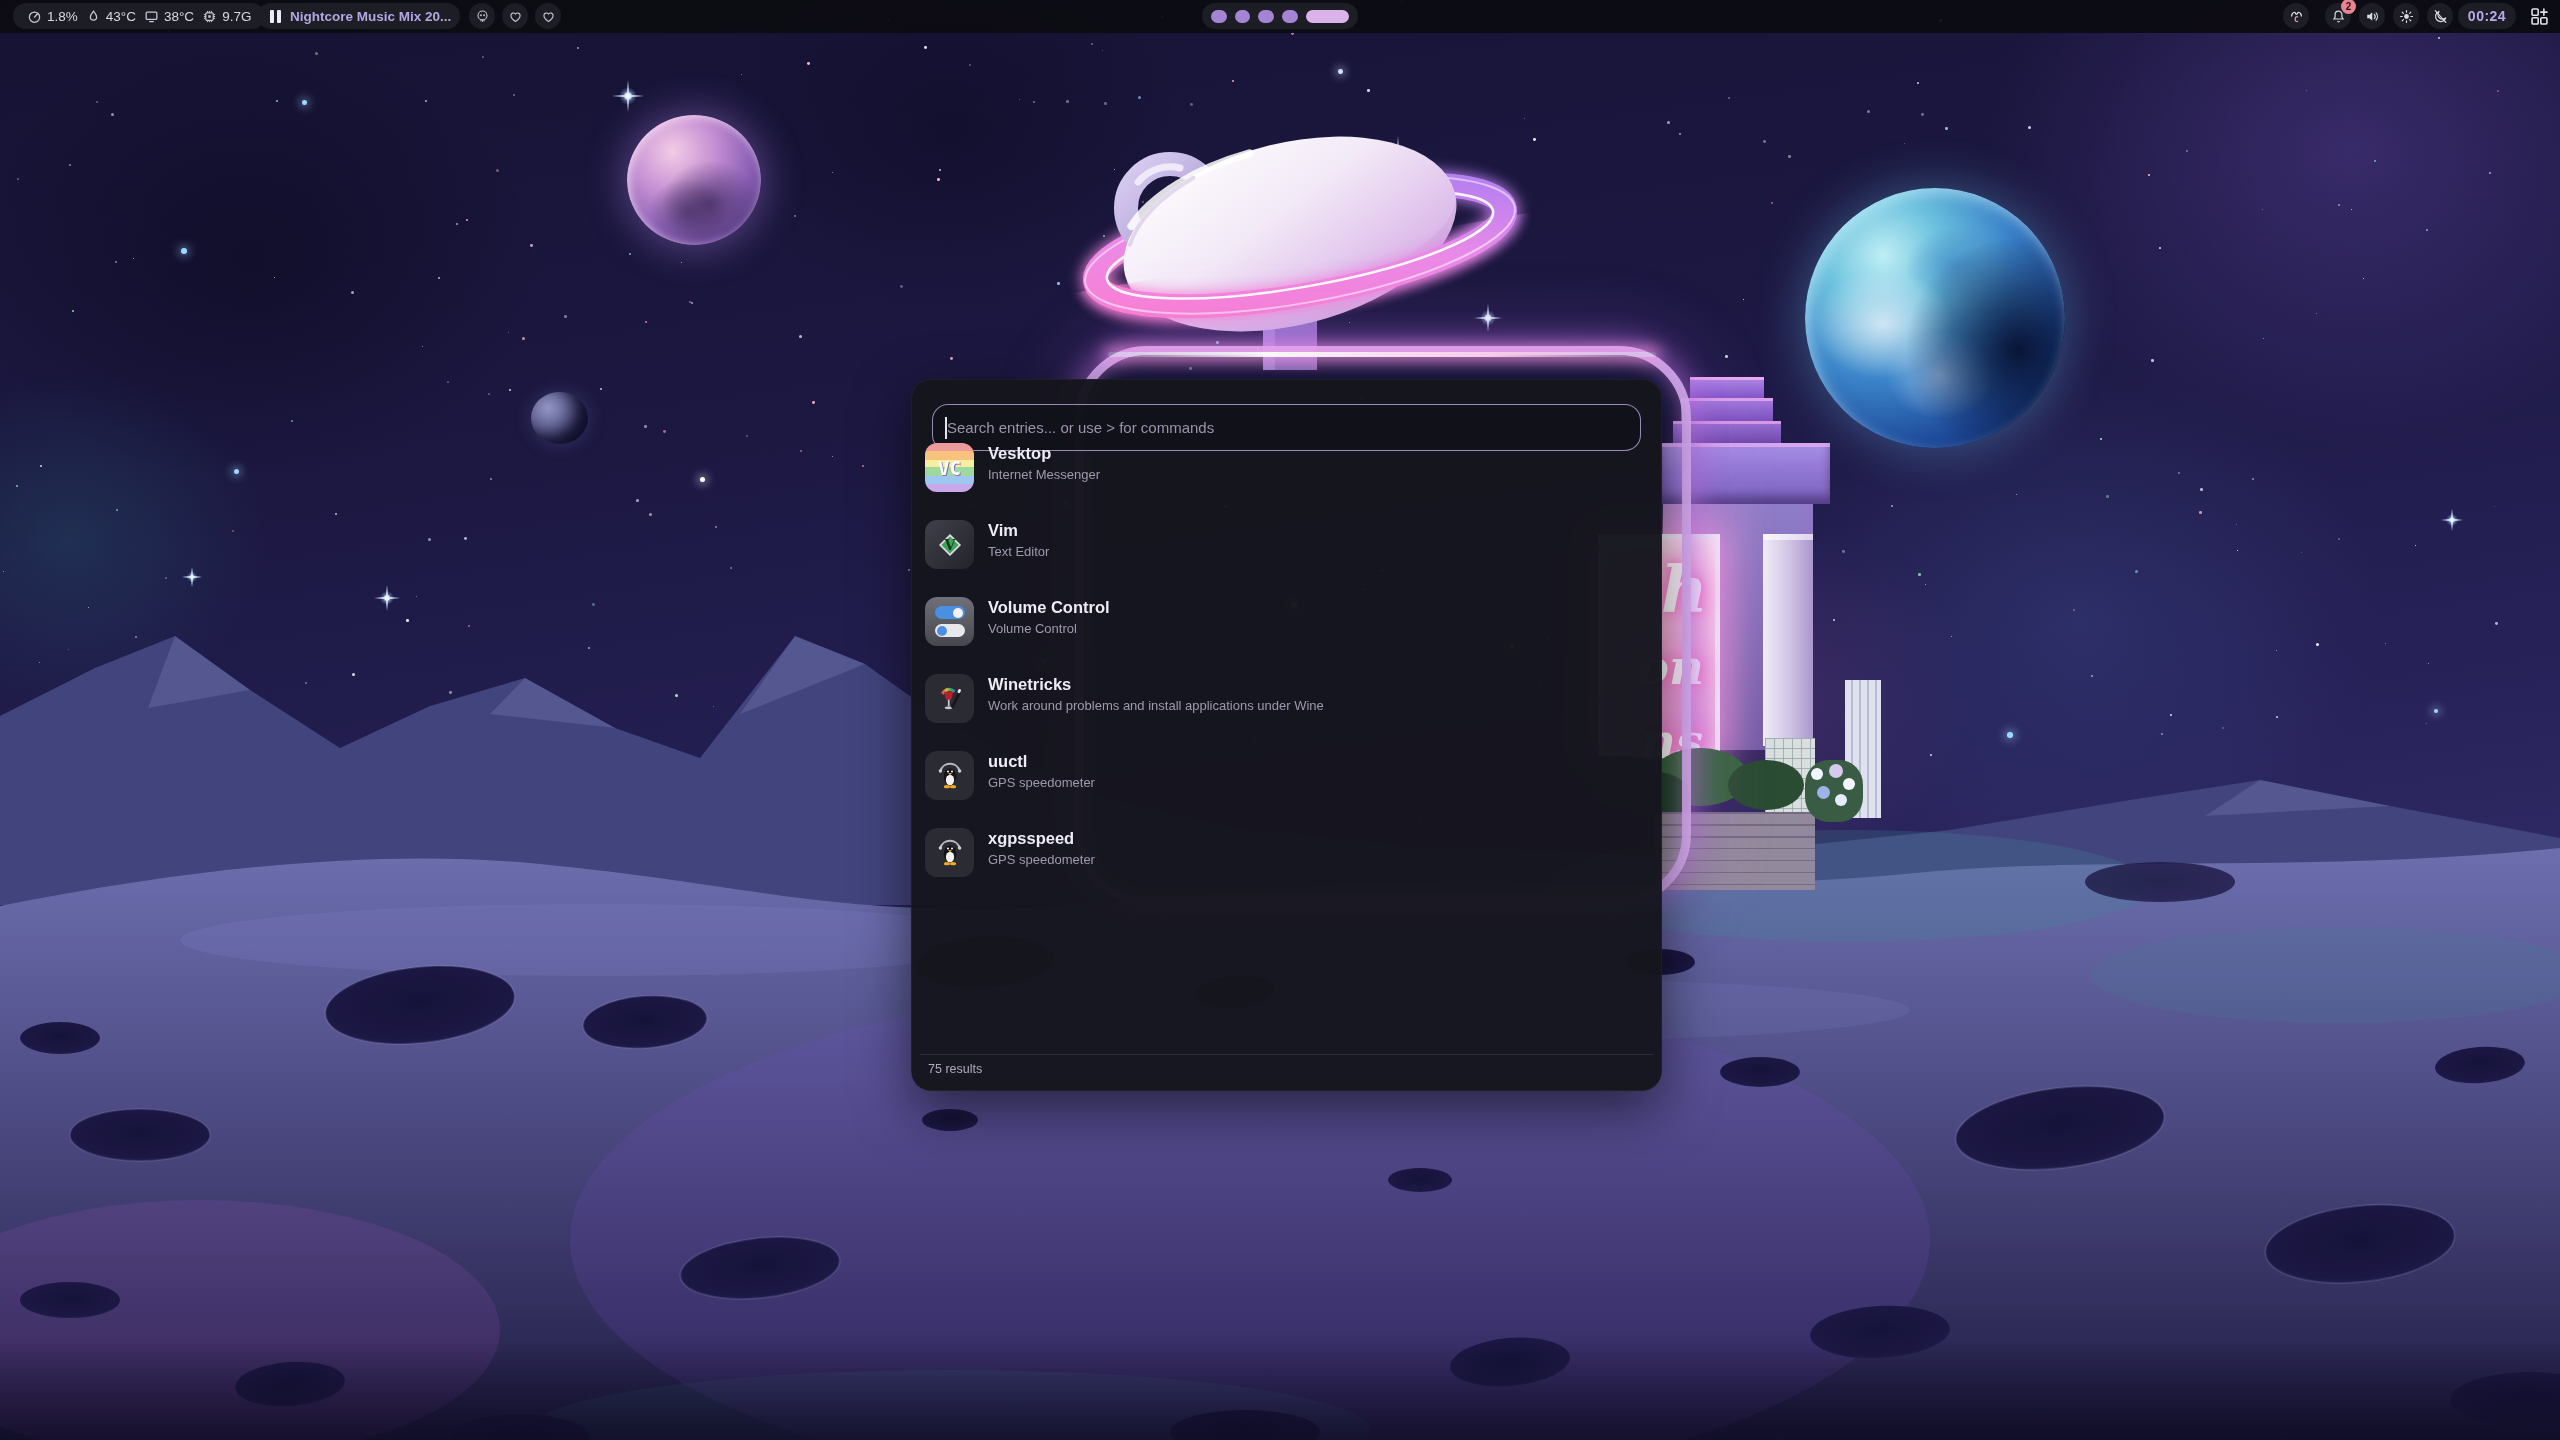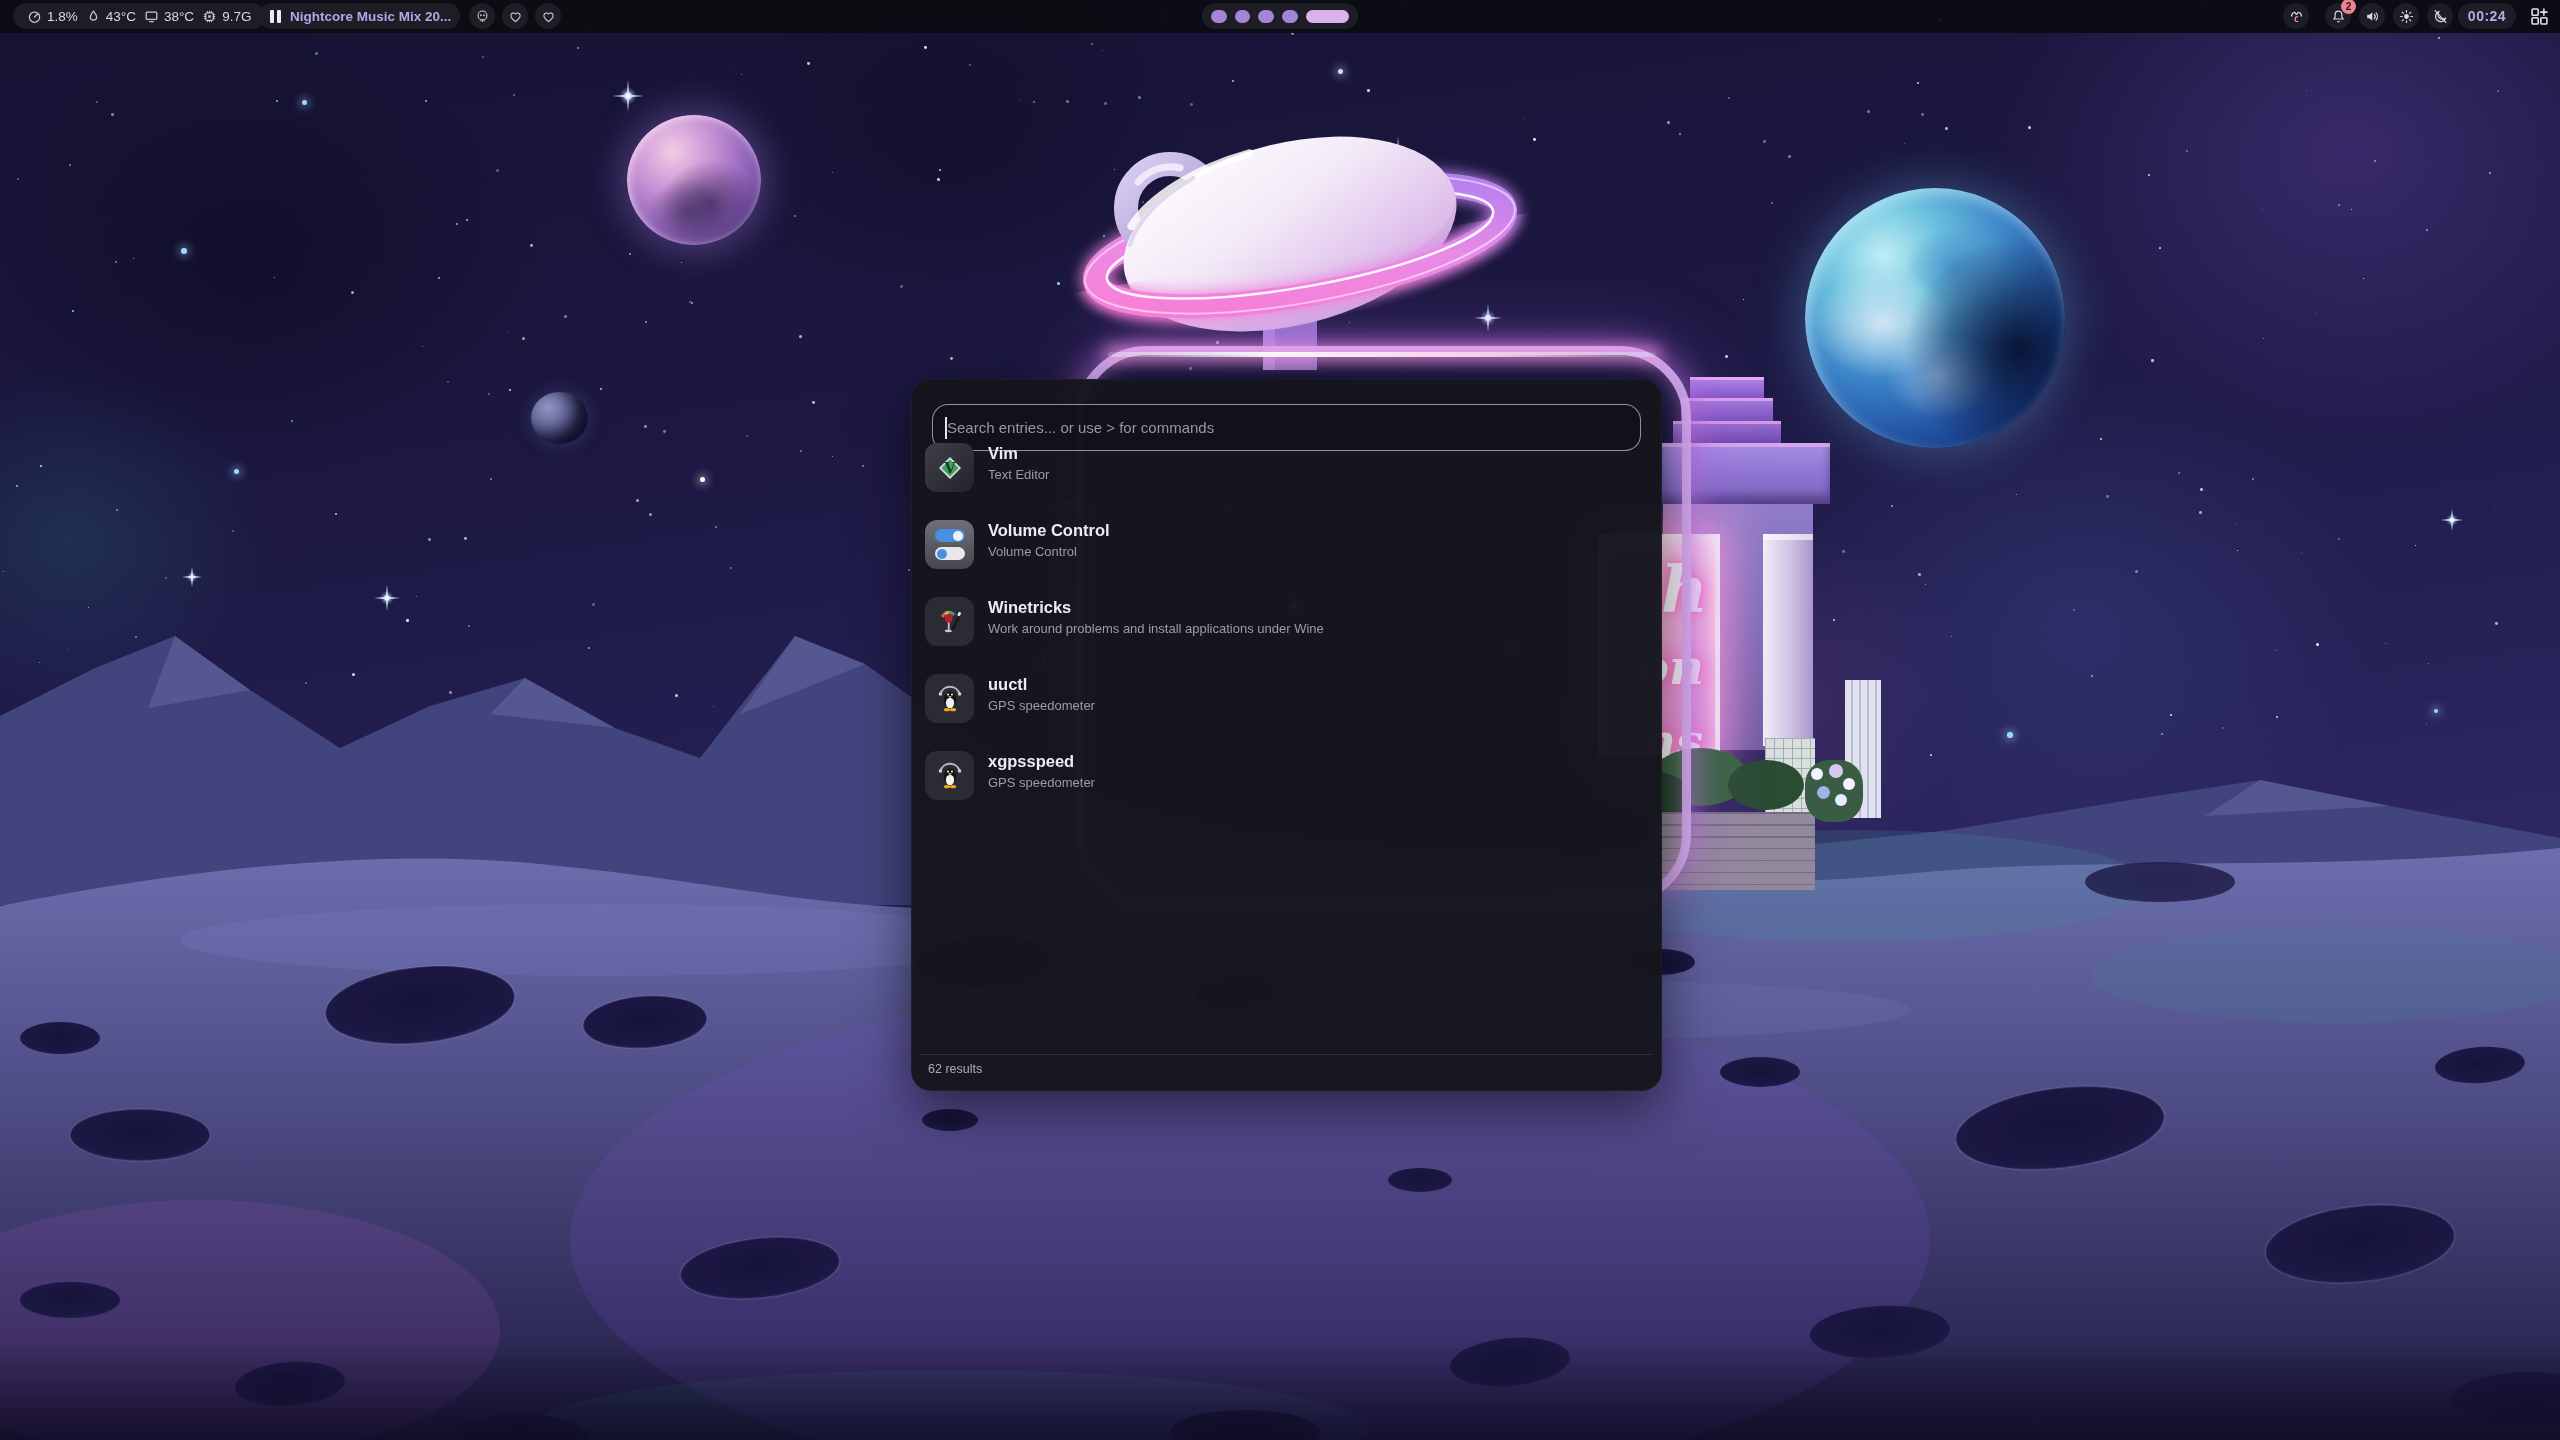--- a/index.html
+++ b/index.html
@@ -751,20 +751,27 @@
 
   <div class="launcher">
     <div class="search-box">
       <span class="caret"></span>
       <input type="text" placeholder="Search entries... or use &gt; for commands" style="">
     </div>
 
     <div class="app-list">
 
         <div class="app-item">
+          <div class="app-icon ic-vesktop">
+            <span>VC</span>
+          </div>
+          <div class="app-title">Vesktop</div>
+          <div class="app-desc">Internet Messenger</div>
+        </div>
+        <div class="app-item">
           <div class="app-icon ic-vim">
             <svg viewBox="0 0 24 24">
               <rect x="6.8" y="6.8" width="10.4" height="10.4" transform="rotate(45 12 12)" fill="#3fa357" stroke="#d9d9e0" stroke-width="1.3"></rect>
               <text x="12" y="15.8" font-size="10.5" font-weight="bold" fill="#173a22" text-anchor="middle" font-family="DejaVu Serif, serif">V</text>
             </svg>
           </div>
           <div class="app-title">Vim</div>
           <div class="app-desc">Text Editor</div>
         </div>
         <div class="app-item">
@@ -833,16 +840,16 @@
               <ellipse cx="9.7" cy="20" rx="2.3" ry="1.2" fill="#f5a623"></ellipse>
               <ellipse cx="14.3" cy="20" rx="2.3" ry="1.2" fill="#f5a623"></ellipse>
             </svg>
           </div>
           <div class="app-title">xgpsspeed</div>
           <div class="app-desc">GPS speedometer</div>
         </div>
       </div>
 
     <div class="footer-divider"></div>
-    <div class="results">62 results</div>
+    <div class="results">75 results</div>
   </div>
 
 </div>
 
 </body></html>

